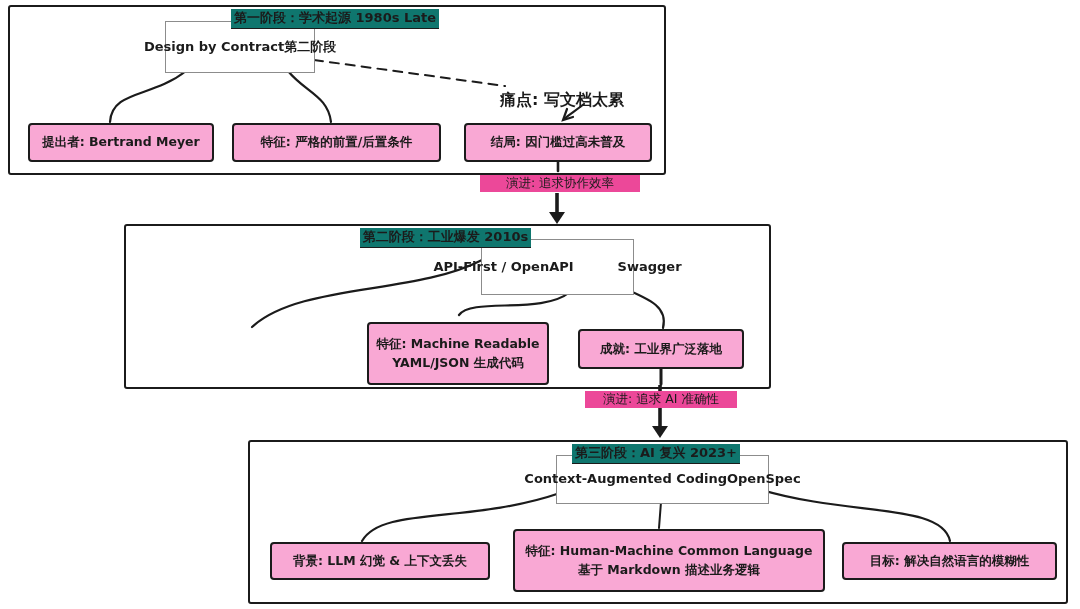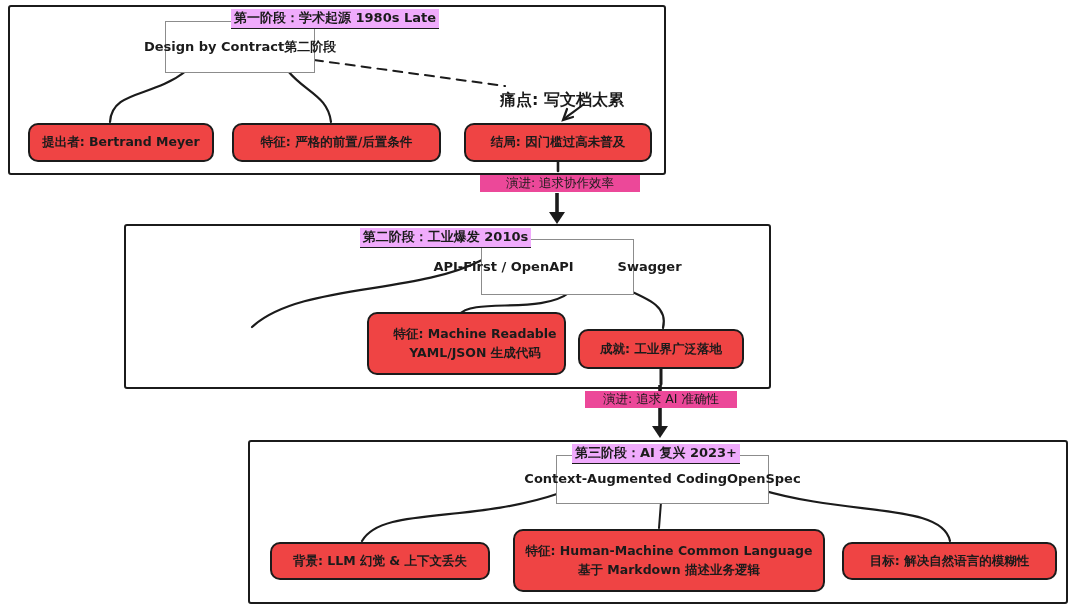--- a/index.html
+++ b/index.html
@@ -19,43 +19,43 @@
     border-radius: 3px;
     z-index: 1;
   }
   .stage-title-wrap { position: absolute; text-align: center; z-index: 3; }
   .stage-title {
     display: inline-block;
     font-size: 13px;
     font-weight: 600;
     border-bottom: 1.6px solid #1b1b1b;
     padding: 0 3px 1px 3px;
-    background: #f0abfc;
+    background: #0f766e;
     white-space: nowrap;
   }
   .concept {
     position: absolute;
     border: 1.4px solid #8c8c8c;
     background: #ffffff;
     display: flex;
     flex-direction: row;
     align-items: center;
     justify-content: center;
     font-size: 13px;
     font-weight: 600;
     line-height: 1.55;
     text-align: center;
     z-index: 2;
     white-space: nowrap;
   }
   .child {
     position: absolute;
     border: 2px solid #1b1b1b;
-    border-radius: 10px;
-    background: #ef4444;
+    border-radius: 4px;
+    background: #f9a8d4;
     display: flex;
     flex-direction: column;
     justify-content: center;
     font-size: 12.5px;
     font-weight: 600;
     line-height: 1.5;
     text-align: center;
     z-index: 2;
     white-space: nowrap;
   }
@@ -86,21 +86,21 @@
   #title3 { left: 248px; top: 442px; width: 816px; }
   
   #concept1 { left: 165px; top: 21px;  width: 148px; height: 50px; }
   #concept2 { left: 481px; top: 239px; width: 151px; height: 54px; gap: 44px; }
   #concept3 { left: 556px; top: 455px; width: 211px; height: 47px; }
   
   #s1c0 { left: 28px;  top: 123px; width: 182px; height: 35px; }
   #s1c1 { left: 232px; top: 123px; width: 205px; height: 35px; }
   #s1c2 { left: 464px; top: 123px; width: 184px; height: 35px; }
   #s2c0 { left: 140px; top: 328px; width: 205px; height: 36px; }
-  #s2c1 { left: 367px; top: 312px; width: 178px; height: 59px; padding-left: 17px; }
+  #s2c1 { left: 367px; top: 322px; width: 178px; height: 59px; }
   #s2c2 { left: 578px; top: 329px; width: 162px; height: 36px; }
   #s3c0 { left: 270px; top: 542px; width: 216px; height: 34px; }
   #s3c1 { left: 513px; top: 529px; width: 308px; height: 59px; }
   #s3c2 { left: 842px; top: 542px; width: 211px; height: 34px; }
   
   #pain-note { left: 500px; top: 90px; }
   #trans1 { left: 480px; top: 175px; width: 154px; }
   #trans2 { left: 585px; top: 391px; width: 146px; }
 </style>
 </head>

